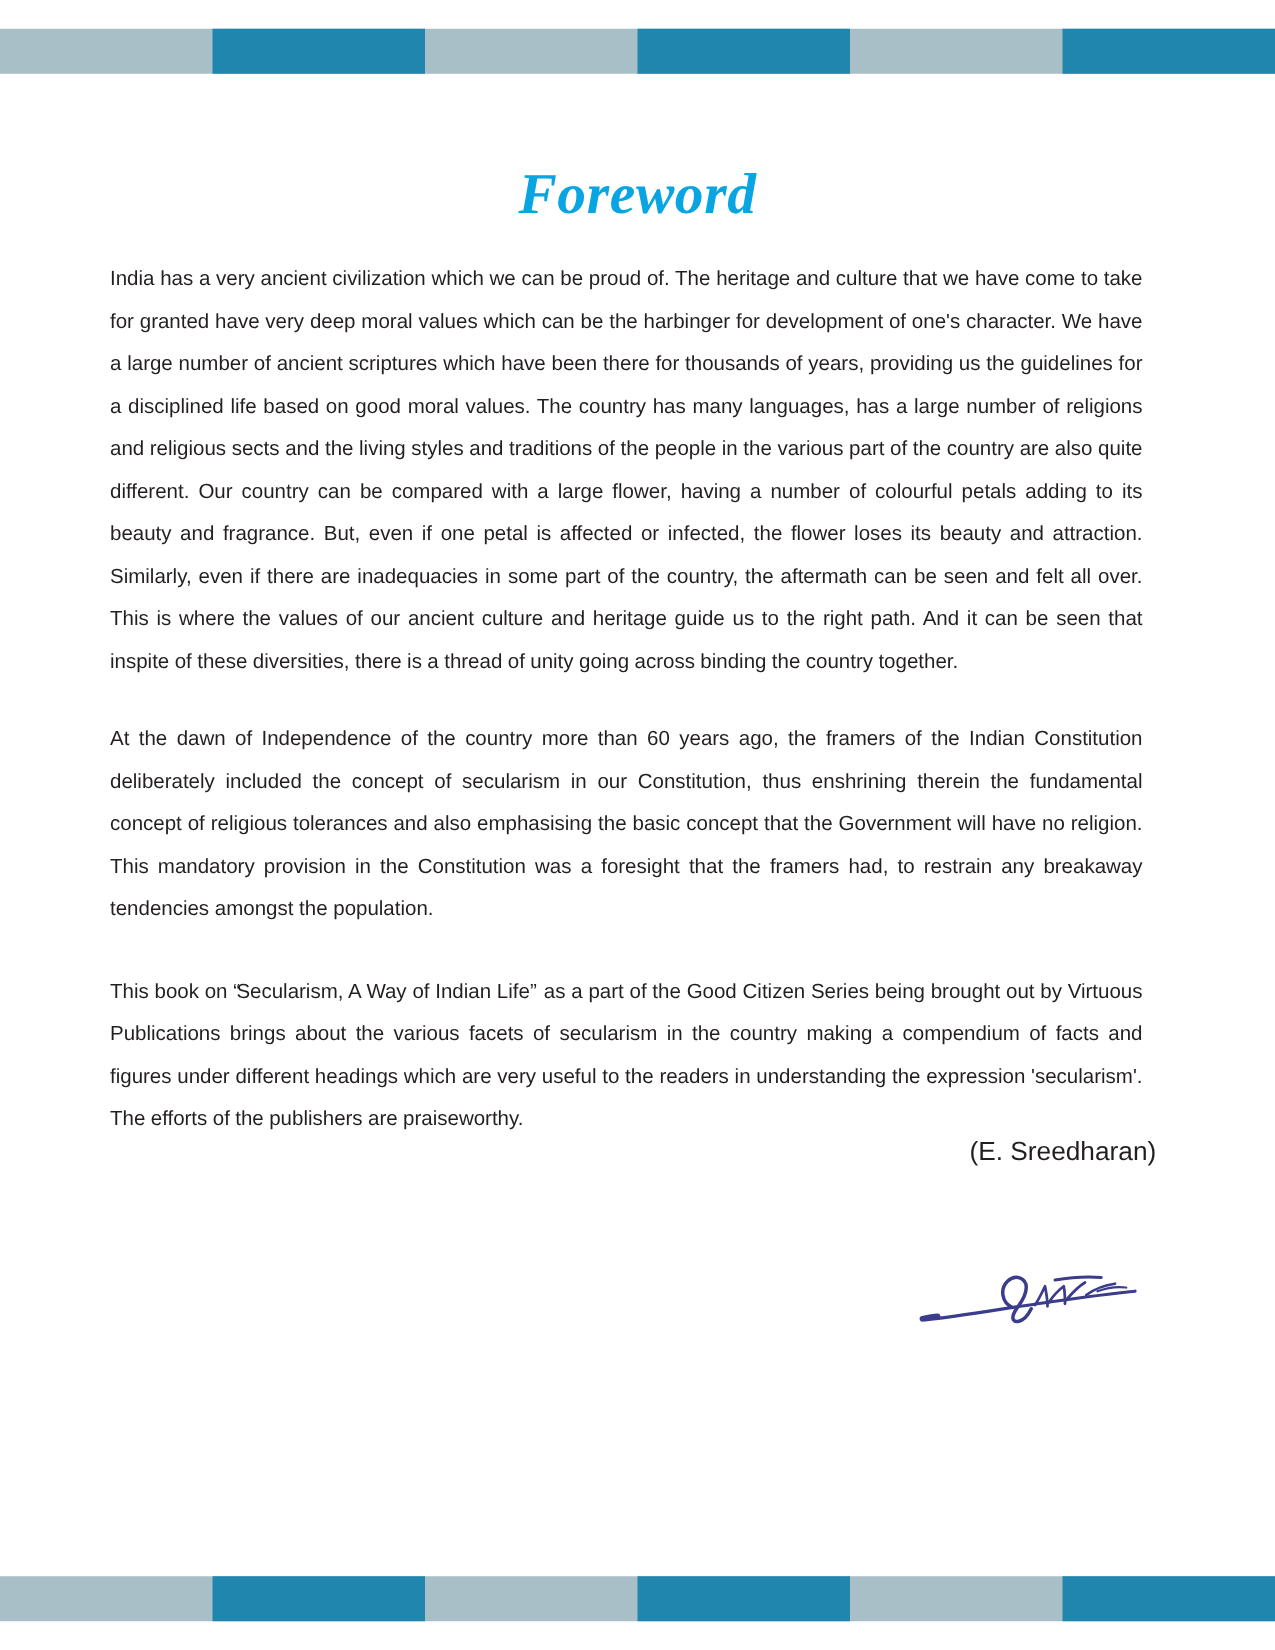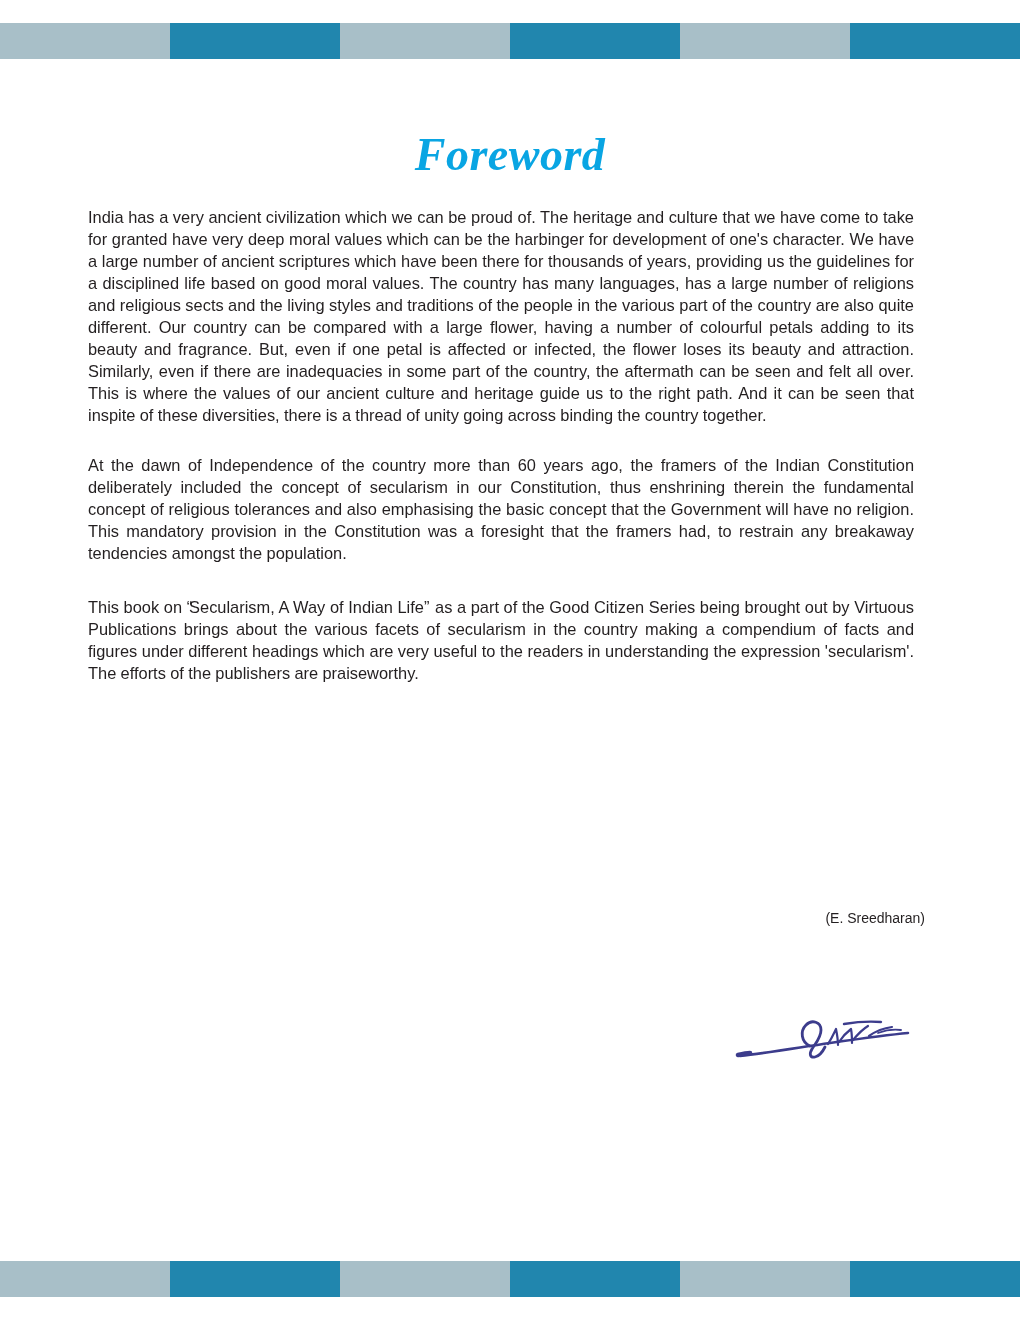--- a/index.html
+++ b/index.html
@@ -64,21 +64,21 @@
   .content {
     position: absolute;
     left: 88px;
     top: 206px;
     width: 826px;
   }
 
   .para {
     margin: 0 0 28px 0;
     font-size: 16.4px;
-    line-height: 22px;
+    line-height: 34px;
     color: #231f20;
     text-align: justify;
     text-justify: inter-word;
     hyphens: none;
   }
   .para:last-of-type { margin-bottom: 0; margin-top: 32px; }
 
   
   .para-tight {
     word-spacing: -0.2px;
@@ -91,21 +91,21 @@
     letter-spacing: 1px;
   }
 
   
   .signature-name {
     position: absolute;
     left: 0;
     top: 910px;
     width: 925px;
     text-align: right;
-    font-size: 14px;
+    font-size: 21px;
     color: #231f20;
   }
 
   .signature-mark {
     position: absolute;
     left: 726px;
     top: 1000px;
     width: 200px;
     height: 72px;
   }

